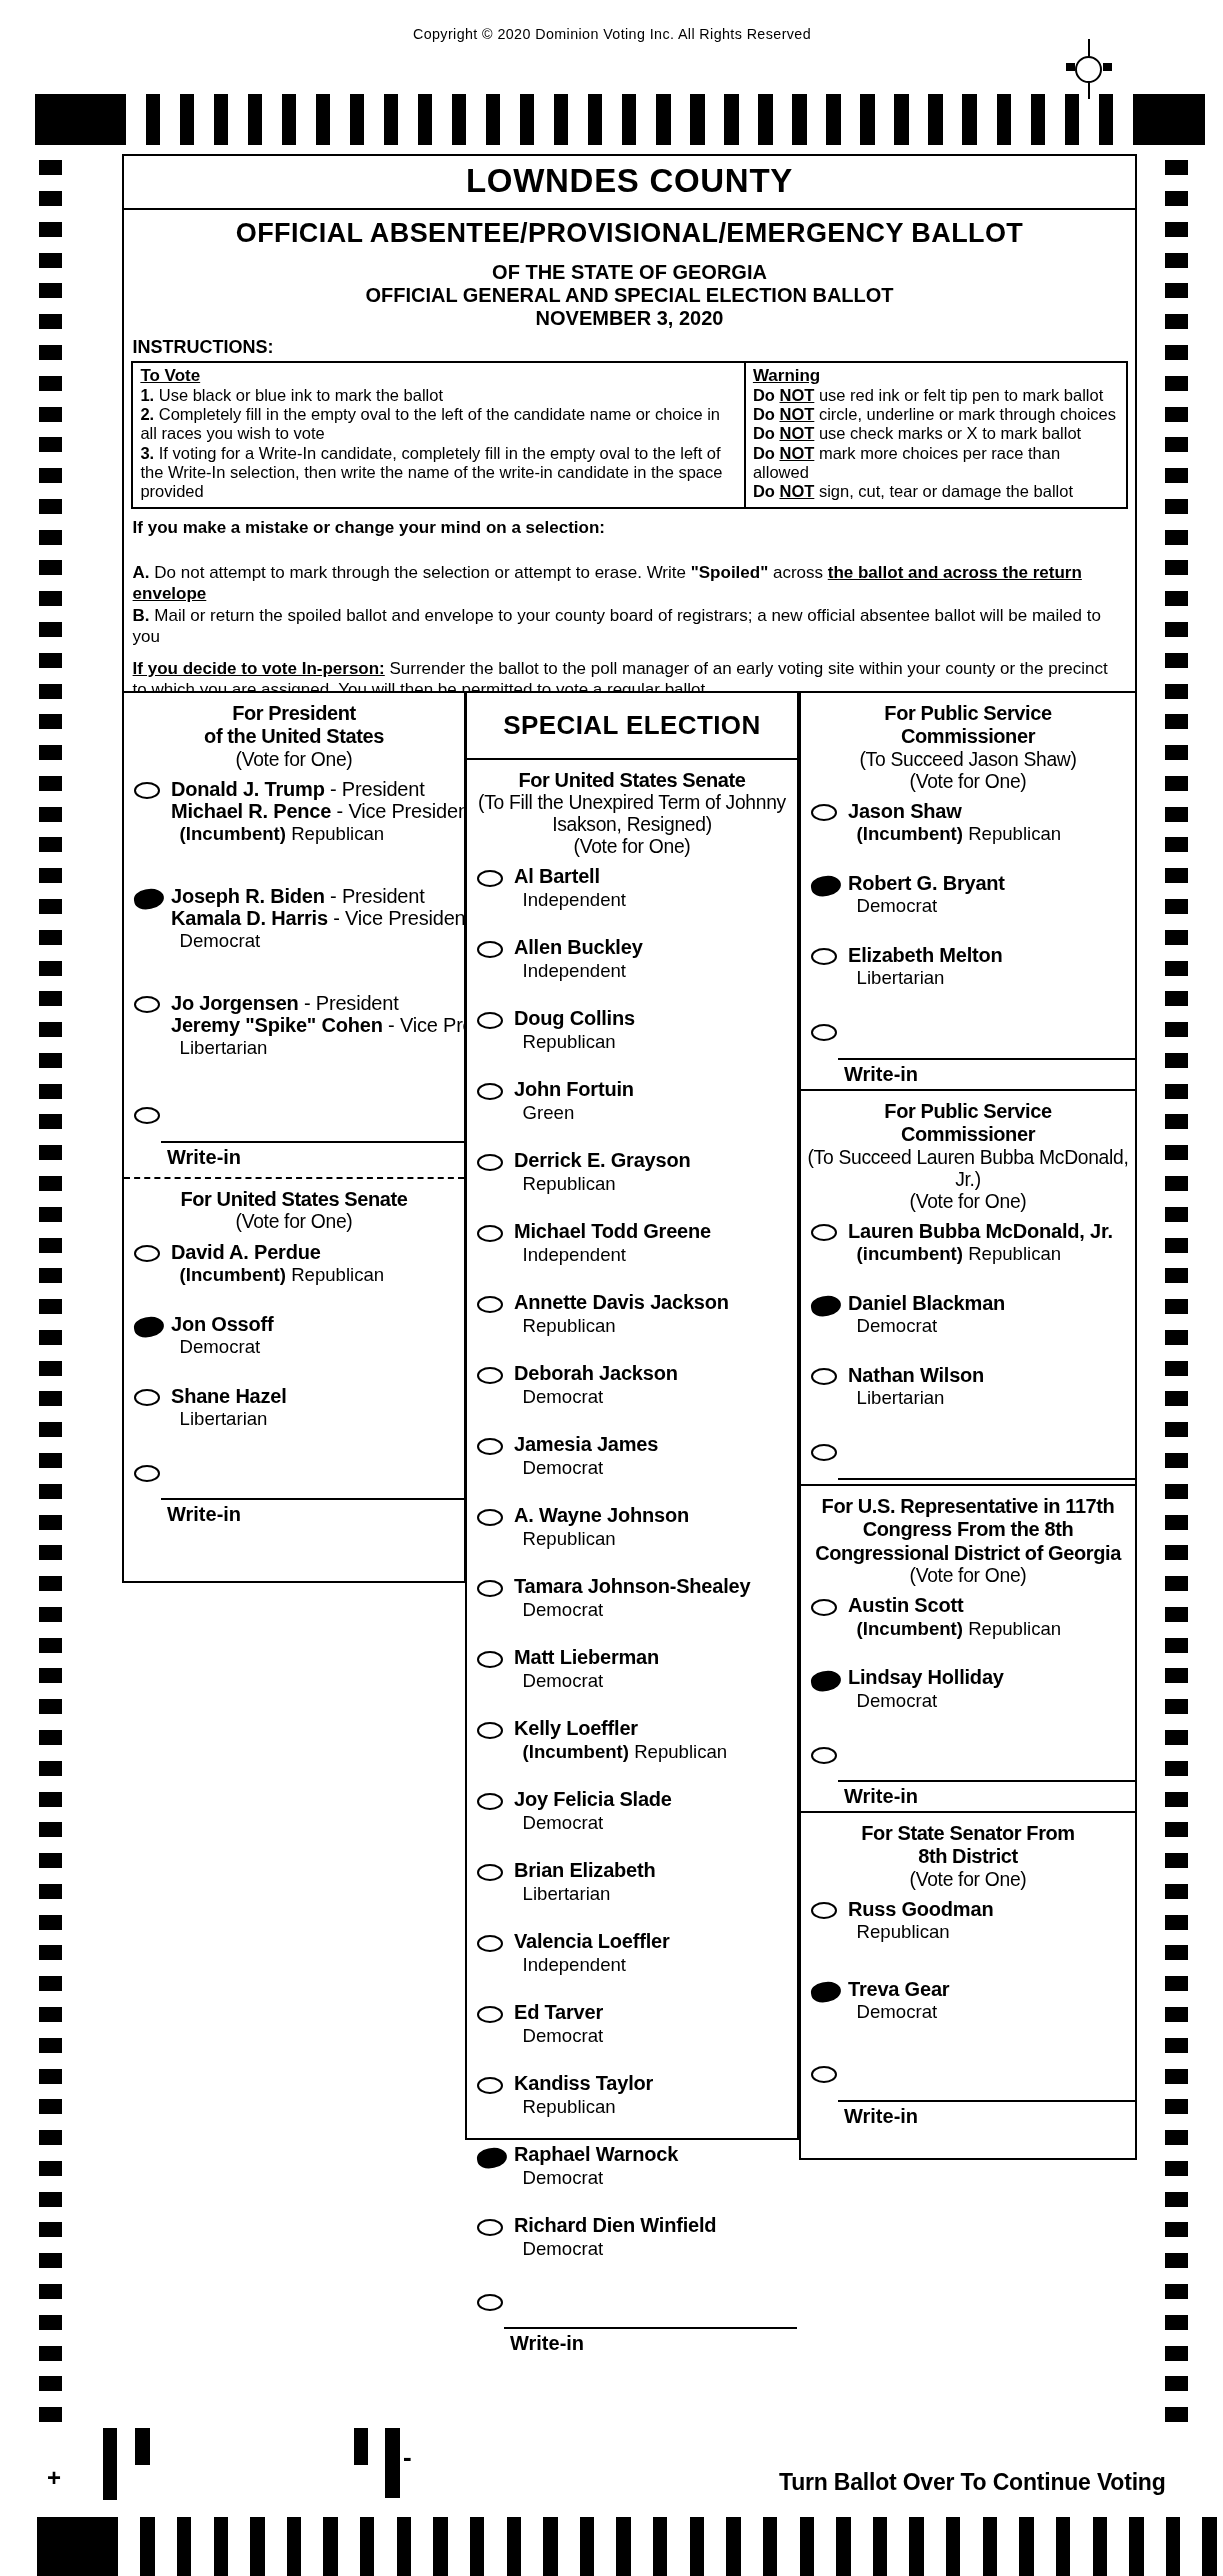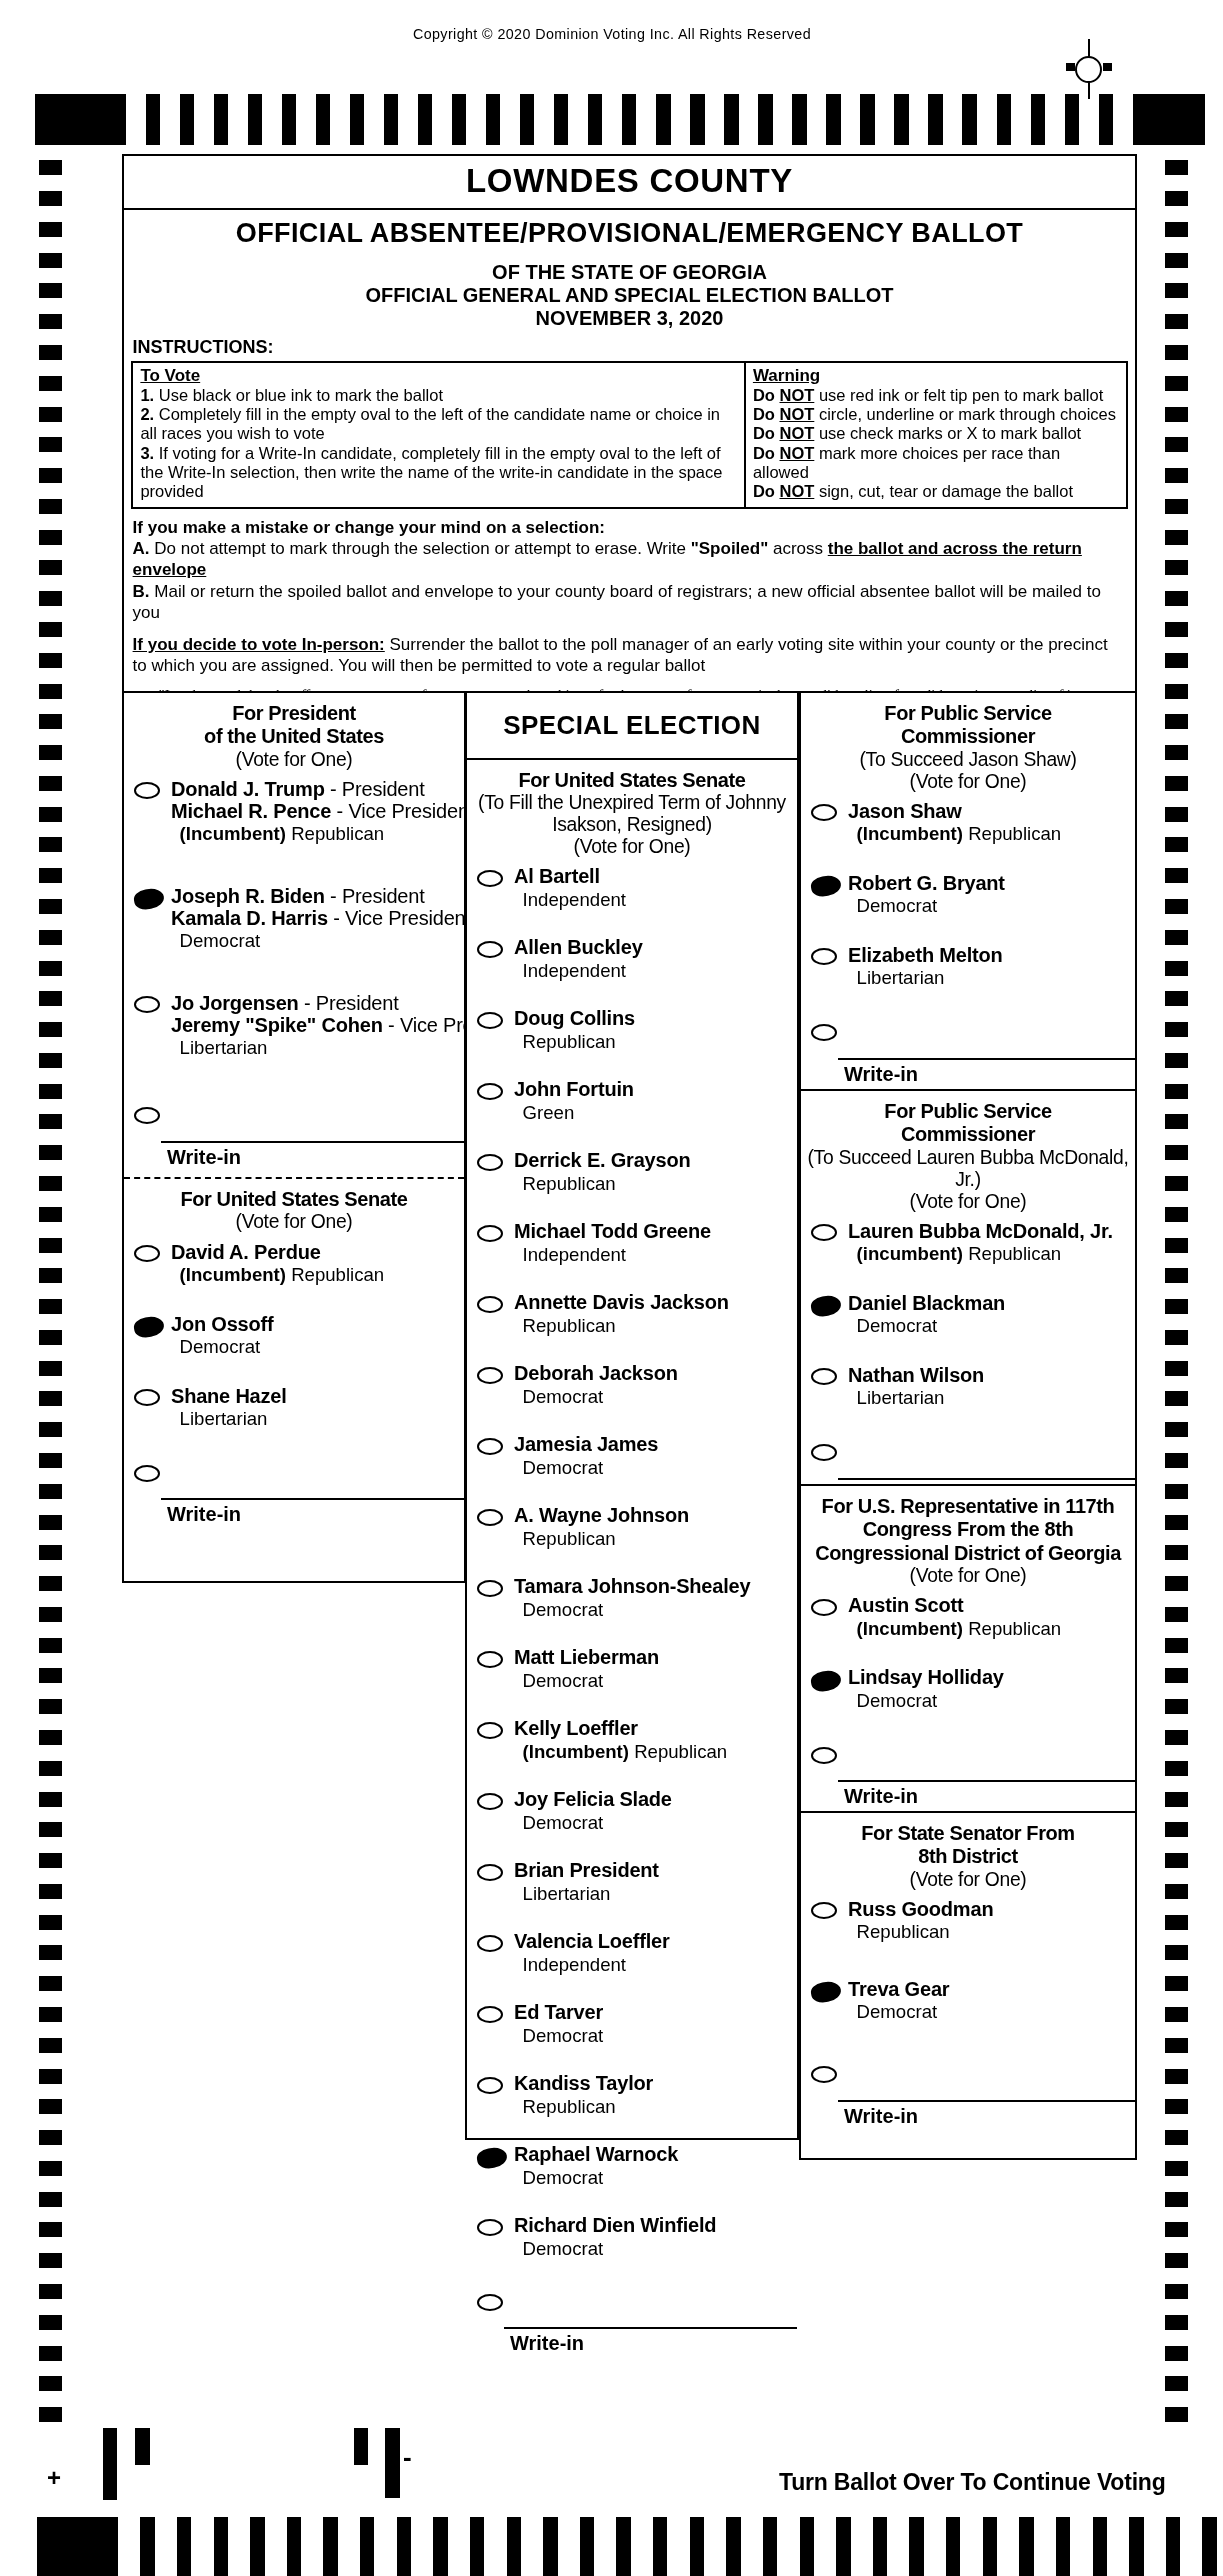--- a/index.html
+++ b/index.html
@@ -36,21 +36,21 @@
   .subtitles div{font-size:20px;font-weight:bold;line-height:23px}
   .instr-label{margin:7.2px 0 2.9px 8.6px;font-size:18px;font-weight:bold}
   .instr-box{margin:0 7.2px;border:2.9px solid #000;display:flex}
   .instr-cell{padding:2.9px 7.2px 5.7px}
   .cell-tovote{flex:1.63}
   .cell-warn{flex:1;border-left:2.9px solid #000}
   .instr-title{font-size:17px;font-weight:bold;text-decoration:underline;line-height:20px}
   .instr-item{font-size:16.5px;line-height:19.3px}
   .mistake{margin:8.6px 8.6px 0}
   .m-title{font-size:17px;font-weight:bold;line-height:20px}
-  .m-items{margin-top:0}
+  .m-items{margin-top:24px}
   .m-item{font-size:17px;line-height:21.5px}
   .inperson{margin:10px 8.6px 0;font-size:17px;line-height:21.5px}
   .felony{margin:8.6px 17px 0;text-align:center;font-family:"Liberation Serif",serif;font-style:italic;font-size:15px;line-height:18.6px}
 
   
   .col{position:absolute;top:691px;border:2.1px solid #000;box-sizing:border-box;background:#fff}
   #col-left{left:122px;width:344px;height:892px}
   #col-mid{left:465px;width:334px;height:1449px}
   #col-right{left:799px;width:338px;height:1469px}
   .banner{height:65px;border-bottom:2.1px solid #000;display:flex;align-items:center;justify-content:center;font-size:26px;font-weight:bold;letter-spacing:0.4px}
@@ -472,21 +472,21 @@
       <div class="cline"><span class="b">Kelly Loeffler</span></div>
       <div class="party"><span class="b">(Incumbent) </span><span>Republican</span></div>
     </div>
     <div class="cand">
       <span class="oval"></span>
       <div class="cline"><span class="b">Joy Felicia Slade</span></div>
       <div class="party"><span>Democrat</span></div>
     </div>
     <div class="cand">
       <span class="oval"></span>
-      <div class="cline"><span class="b">Brian President</span></div>
+      <div class="cline"><span class="b">Brian Elizabeth</span></div>
       <div class="party"><span>Libertarian</span></div>
     </div>
     <div class="cand">
       <span class="oval"></span>
       <div class="cline"><span class="b">Valencia Loeffler</span></div>
       <div class="party"><span>Independent</span></div>
     </div>
     <div class="cand">
       <span class="oval"></span>
       <div class="cline"><span class="b">Ed Tarver</span></div>

